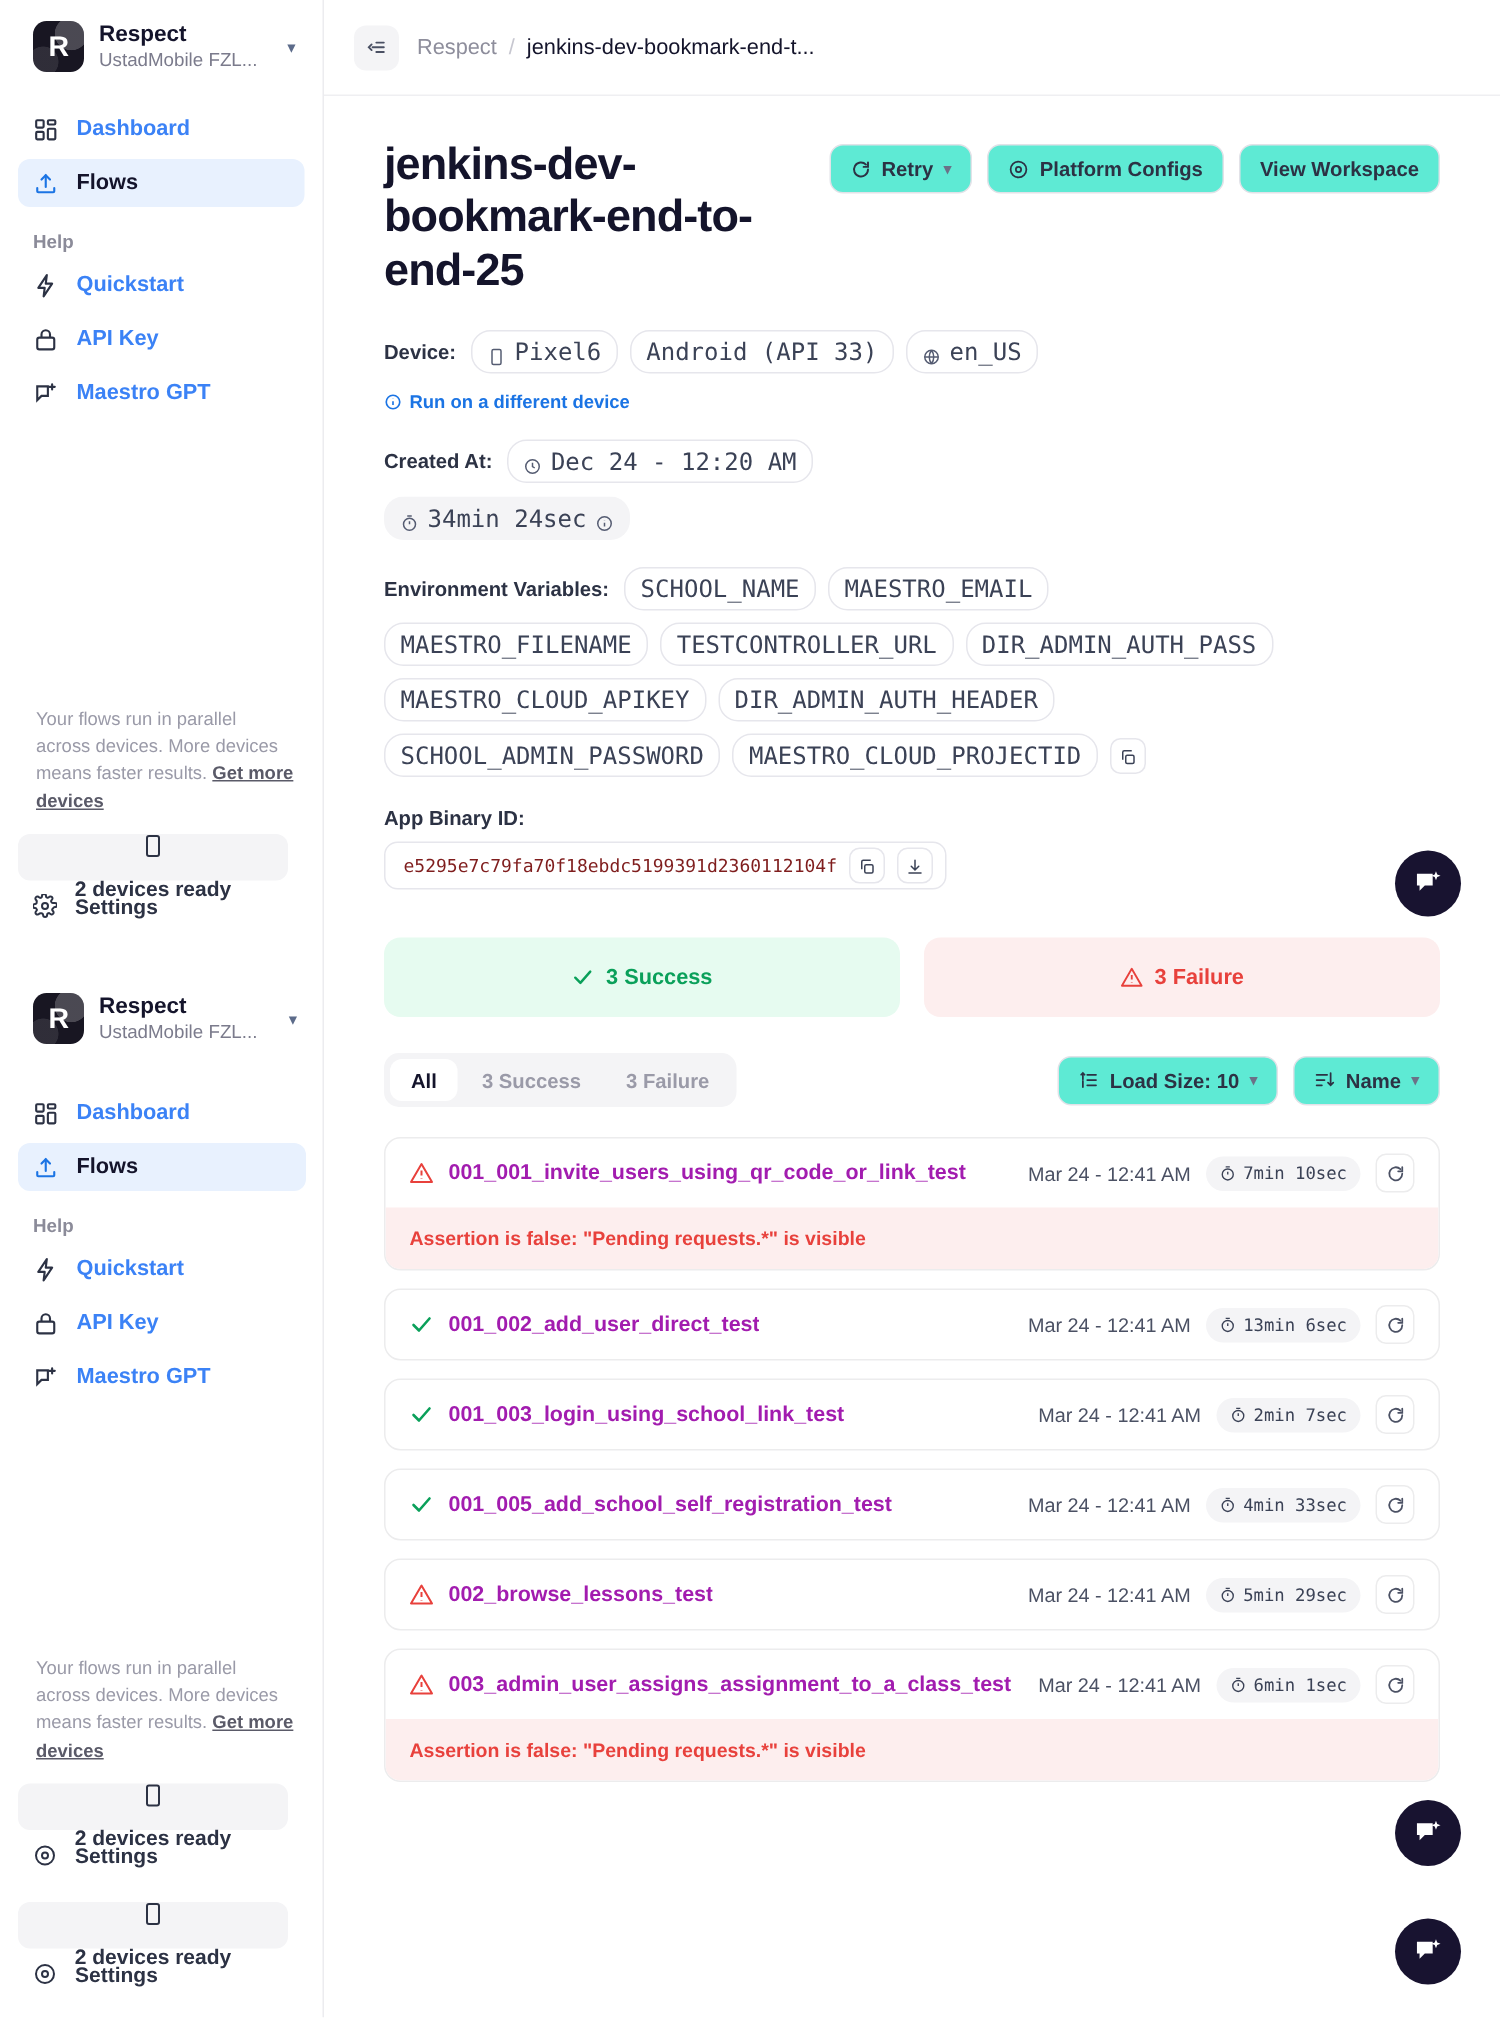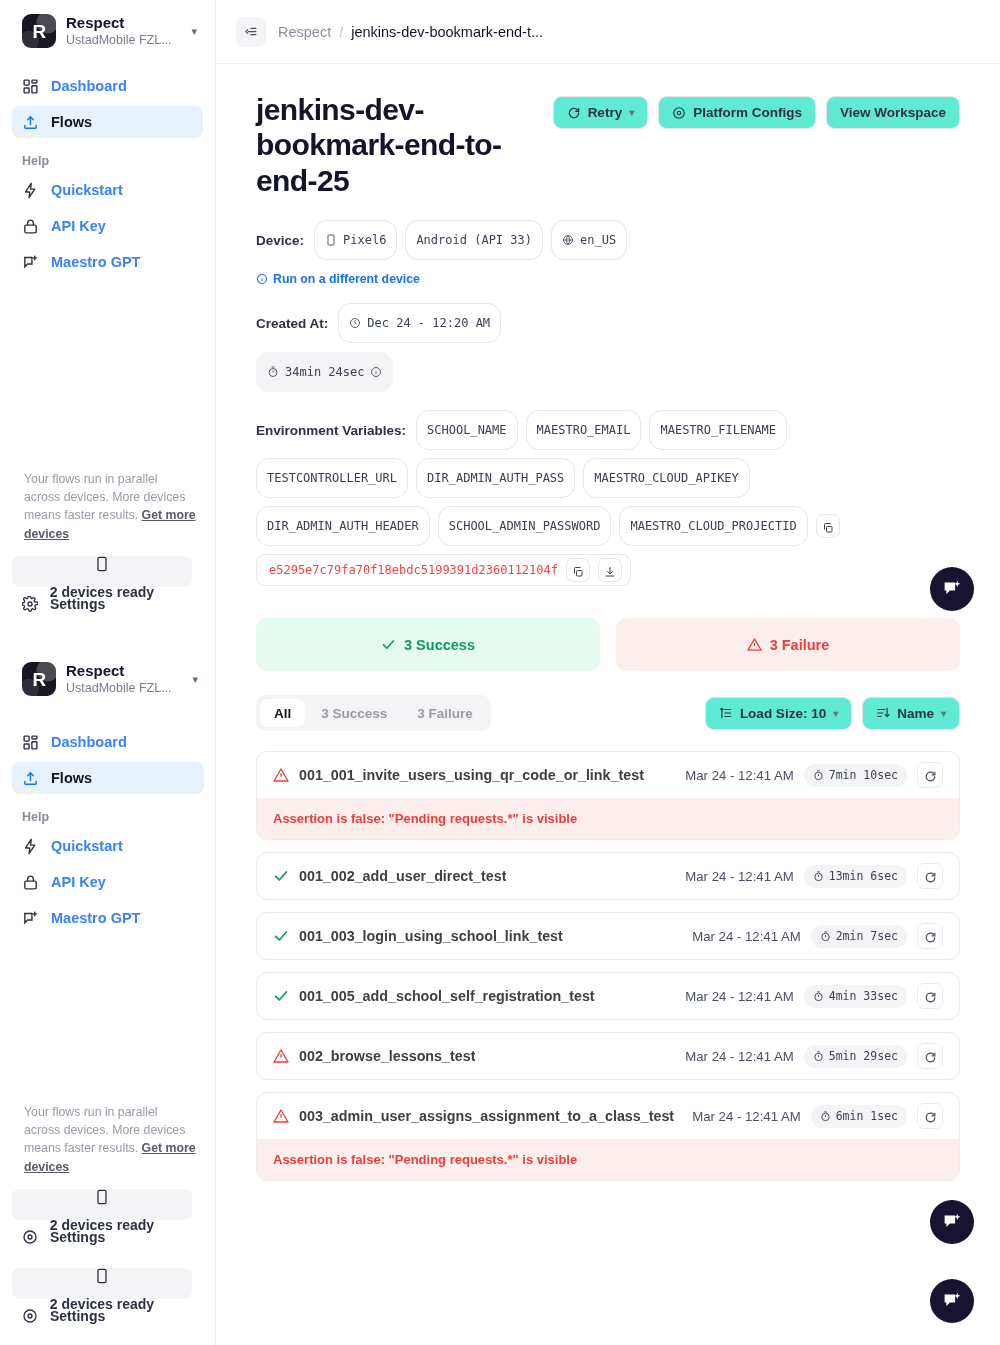--- a/index.html
+++ b/index.html
@@ -109,24 +109,24 @@
     border-radius: 9px; background: #5eead4; font-size: 13.5px;
     font-weight: 700; color: #2c3244; cursor: pointer; white-space: nowrap;
   }
   .btn .ic { width: 14px; height: 14px; flex: 0 0 auto; }
   .btn .cv { font-size: 10px; color: #6b7187; }
 
   .meta-row { display: flex; align-items: center; flex-wrap: wrap; gap: 8px; margin-top: 22px; }
   .meta-label { font-size: 13.5px; font-weight: 700; color: #2c3244; margin-right: 2px; }
   .pill {
     display: inline-flex; align-items: center; gap: 6px;
-    height: 40px; padding: 0 10px; border: 1px solid #e6e6ec;
+    height: 29px; padding: 0 10px; border: 1px solid #e6e6ec;
     border-radius: 13px; background: #fff;
     font-family: "DejaVu Sans Mono", monospace;
-    font-size: 12px; color: #3b4256; white-space: nowrap;
+    font-size: 16px; color: #3b4256; white-space: nowrap;
   }
   .pill .ic { width: 12px; height: 12px; flex: 0 0 auto; color: #555c72; }
   .pill.flat { background: #f4f4f6; border-color: transparent; }
 
   .run-diff {
     display: inline-flex; align-items: center; gap: 5px;
     margin-top: 12px; font-size: 12.3px; font-weight: 700;
     color: #1b74e4; cursor: pointer;
   }
   .run-diff .ic { width: 12px; height: 12px; }
@@ -142,21 +142,21 @@
   }
   .icon-btn .ic { width: 12px; height: 12px; }
 
   .binary-label { font-size: 13.5px; font-weight: 700; color: #2c3244; margin-top: 20px; }
   .binary-box {
     display: inline-flex; align-items: center; gap: 8px;
     margin-top: 8px; height: 32px; padding: 0 8px 0 12px;
     border: 1px solid #e6e6ec; border-radius: 9px; background: #fff;
   }
   .binary-val {
-    font-family: "DejaVu Sans Mono", monospace; font-size: 12px; color: #ef4444;
+    font-family: "DejaVu Sans Mono", monospace; font-size: 12px; color: #7f1d1d;
   }
 
   .stat-row { display: flex; gap: 16px; margin-top: 32px; }
   .stat-card {
     flex: 1 1 0; height: 53px; border-radius: 11px;
     display: flex; align-items: center; justify-content: center; gap: 8px;
     font-size: 14.5px; font-weight: 700; cursor: pointer;
   }
   .stat-card.success { background: #e6fbf0; color: #0aa05a; }
   .stat-card.failure { background: #fdeeee; color: #e8413c; }
@@ -179,21 +179,21 @@
   .result-card {
     border: 1px solid #ececed; border-radius: 11px;
     margin-bottom: 12px; overflow: hidden; background: #fff;
   }
   .result-head {
     display: flex; align-items: center; gap: 10px;
     height: 46px; padding: 0 16px; cursor: pointer;
   }
   .result-head .status { width: 16px; height: 16px; flex: 0 0 auto; }
   .result-name {
-    font-size: 14.3px; font-weight: 700; color: #404040;
+    font-size: 14.3px; font-weight: 700; color: #a21caf;
     white-space: nowrap; overflow: hidden; text-overflow: ellipsis;
   }
   .result-date { margin-left: auto; font-size: 13.2px; color: #4b5164; white-space: nowrap; }
   .result-dur {
     display: inline-flex; align-items: center; gap: 5px;
     height: 23px; padding: 0 9px; border-radius: 12px; background: #f4f4f6;
     font-family: "DejaVu Sans Mono", monospace; font-size: 11.5px; color: #3b4256;
     white-space: nowrap;
   }
   .result-dur .ic { width: 11px; height: 11px; }
@@ -535,20 +535,21 @@
         <span class="icon-btn">
           <span class="ic">
             <svg viewBox="0 0 24 24" fill="none" stroke="currentColor" stroke-width="2">
                 <rect x="9" y="9" width="11" height="11" rx="2"></rect>
                 <path d="M5 15V5a2 2 0 012-2h10"></path>
               </svg>
           </span>
         </span>
       </div>
 
+      <div class="binary-label">App Binary ID:</div>
       <div class="binary-box">
         <span class="binary-val">e5295e7c79fa70f18ebdc5199391d2360112104f</span>
         <span class="icon-btn">
           <span class="ic">
             <svg viewBox="0 0 24 24" fill="none" stroke="currentColor" stroke-width="2">
                 <rect x="9" y="9" width="11" height="11" rx="2"></rect>
                 <path d="M5 15V5a2 2 0 012-2h10"></path>
               </svg>
           </span>
         </span>

